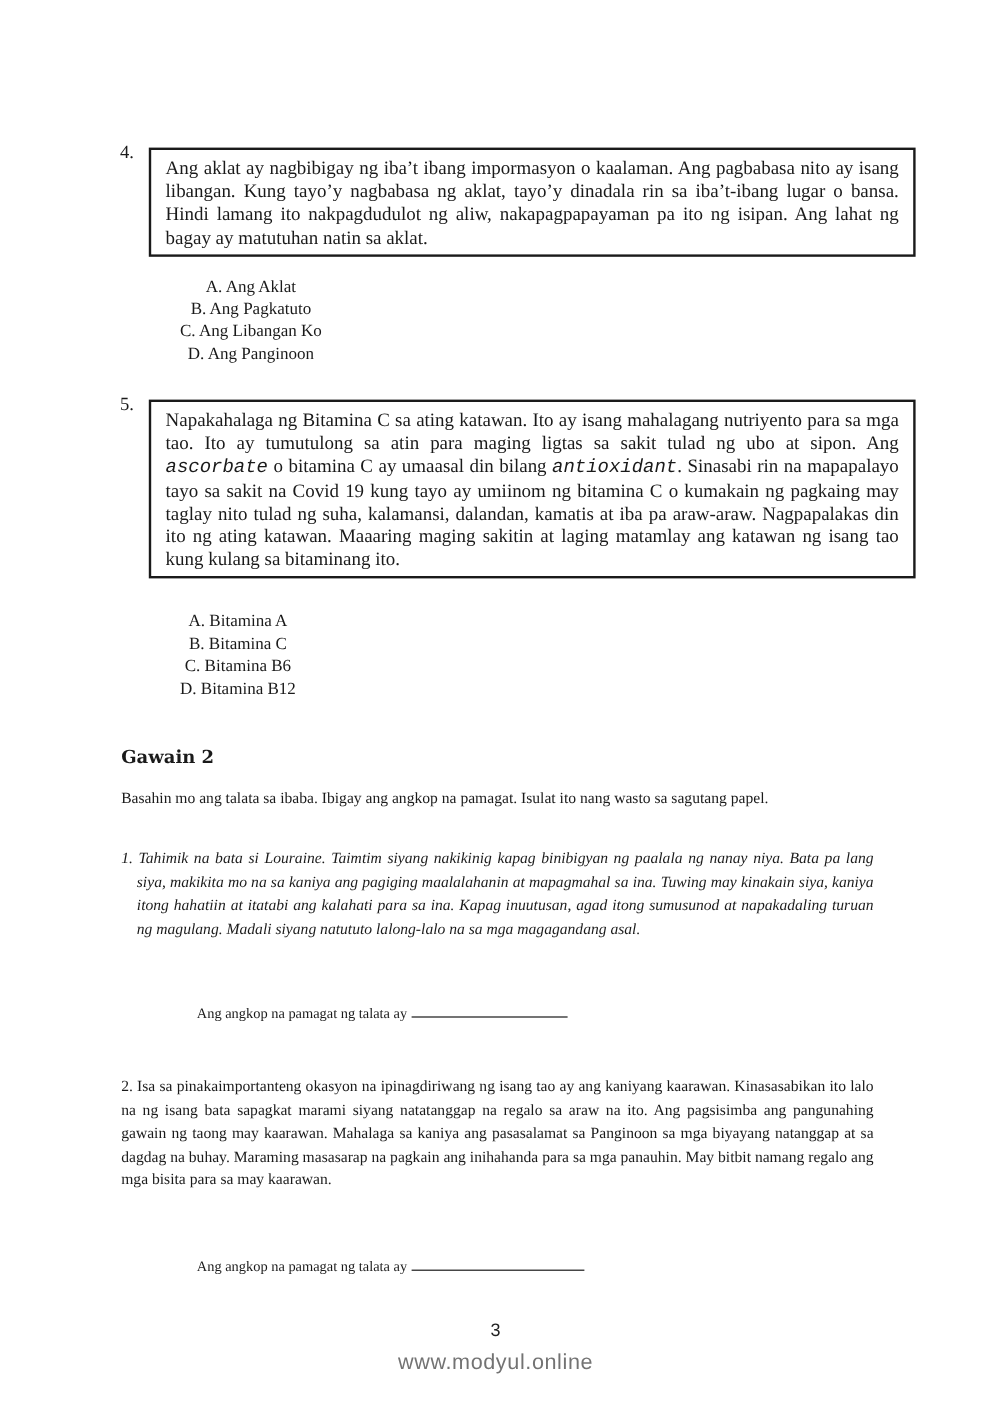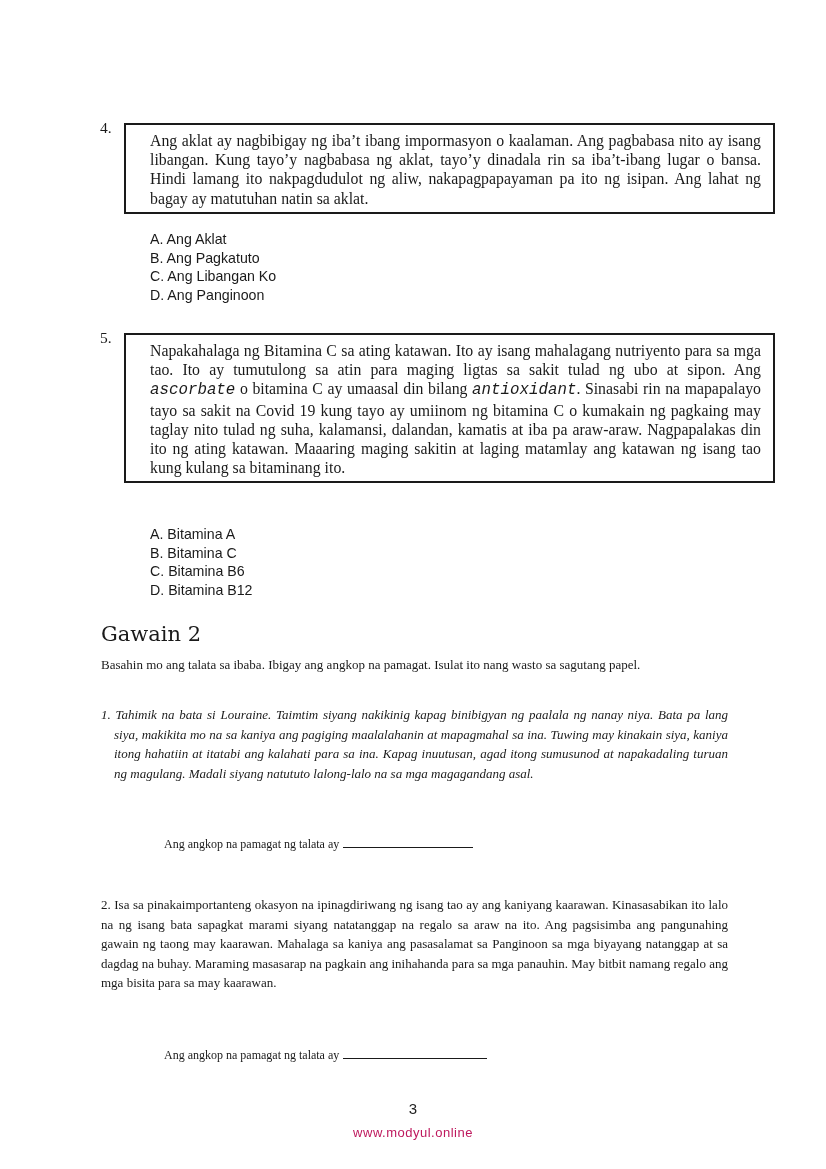--- a/index.html
+++ b/index.html
@@ -2,41 +2,41 @@
 <html><head>
 <meta charset="utf-8">
 <style>
   html, body { margin: 0; padding: 0; background: #ffffff; }
   body { width: 826px; height: 1169px; position: relative; overflow: hidden; color: #1a1a1a; font-family: "Liberation Serif", "DejaVu Serif", serif; }
   .page { position: absolute; left: 0; top: 0; width: 826px; height: 1169px; }
 
   .qnum { position: absolute; left: 100px; font-size: 15.5px; }
   .box {
     position: absolute; left: 124px; width: 611px;
-    border: 2px solid #1a1a1a; padding: 6px 12px 4px 24px;
+    border: 2px solid #1a1a1a; padding: 6px 12px 4px 12px;
     font-size: 15.8px; line-height: 19.2px; text-align: justify;
     text-align-last: left;
   }
   .box span.it { font-style: italic; font-family: Liberation Mono, monospace; }
 
   .choices { position: absolute; left: 150px; font-size: 15.5px; line-height: 18.5px;
-    font-family: Liberation Sans, sans-serif; }
+    font-family: Liberation Serif, serif; text-align: center; }
   .choices div { white-space: nowrap; font-size: 14.2px; }
 
-  .heading { position: absolute; left: 101px; top: 622px; font-weight: normal; font-size: 21px;
+  .heading { position: absolute; left: 101px; top: 622px; font-weight: bold; font-size: 15px;
     font-family: "DejaVu Serif", "Liberation Serif", serif; }
 
   .para { position: absolute; left: 101px; width: 627px; font-size: 13px; line-height: 19.6px; text-align: justify; text-align-last: left; }
   .para.hang { padding-left: 13px; text-indent: -13px; width: 614px; font-style: italic; }
 
   .answer { position: absolute; left: 164px; font-size: 12px; white-space: nowrap; }
   .answer .blank { display: inline-block; border-bottom: 1px solid #1a1a1a; vertical-align: baseline; height: 14px; margin-left: 4px; }
 
   .pagenum { position: absolute; left: 0; width: 826px; top: 1100px; text-align: center; font-size: 15px; font-family: "Liberation Sans", sans-serif; color: #222; }
-  .watermark { position: absolute; left: 0; width: 826px; top: 1125px; text-align: center; font-size: 13px; font-family: "Liberation Sans", sans-serif; color: #be185d; letter-spacing: 0.5px; }
+  .watermark { position: absolute; left: 0; width: 826px; top: 1125px; text-align: center; font-size: 18px; font-family: "Liberation Sans", sans-serif; color: #737373; letter-spacing: 0.5px; }
 </style>
 </head>
 <body>
 
 <div class="page">
 
   <div class="qnum" style="top:119px;">4.</div>
   <div class="box" style="top:123px;">
     <span>Ang aklat ay nagbibigay ng iba’t ibang impormasyon o kaalaman. Ang pagbabasa nito ay isang libangan. Kung tayo’y nagbabasa ng aklat, tayo’y dinadala rin sa iba’t-ibang lugar o bansa. Hindi lamang ito nakpagdudulot ng aliw, nakapagpapayaman pa ito ng isipan. Ang lahat ng bagay ay matutuhan natin sa aklat.</span>
   </div>
@@ -44,21 +44,21 @@
     <div>A. Ang Aklat</div>
     <div>B. Ang Pagkatuto</div>
     <div>C. Ang Libangan Ko</div>
     <div>D. Ang Panginoon</div>
   </div>
 
   <div class="qnum" style="top:329px;">5.</div>
   <div class="box" style="top:333px;">
     <span>Napakahalaga ng Bitamina C sa ating katawan. Ito ay isang mahalagang nutriyento para sa mga tao. Ito ay tumutulong sa atin para maging ligtas sa sakit tulad ng ubo at sipon. Ang </span><span class="it">ascorbate</span><span> o bitamina C ay umaasal din bilang </span><span class="it">antioxidant</span><span>. Sinasabi rin na mapapalayo tayo sa sakit na Covid 19 kung tayo ay umiinom ng bitamina C o kumakain ng pagkaing may taglay nito tulad ng suha, kalamansi, dalandan, kamatis at iba pa araw-araw. Nagpapalakas din ito ng ating katawan. Maaaring maging sakitin at laging matamlay ang katawan ng isang tao kung kulang sa bitaminang ito.</span>
   </div>
-  <div class="choices" style="top:509px;margin-top:16px;">
+  <div class="choices" style="top:509px;">
     <div>A. Bitamina A</div>
     <div>B. Bitamina C</div>
     <div>C. Bitamina B6</div>
     <div>D. Bitamina B12</div>
   </div>
 
   <div class="heading">Gawain 2</div>
   <div class="para" style="top:655px;">Basahin mo ang talata sa ibaba. Ibigay ang angkop na pamagat. Isulat ito nang wasto sa sagutang papel.</div>
 
   <div class="para hang" style="top:705px;">1. Tahimik na bata si Louraine.  Taimtim siyang nakikinig kapag binibigyan ng paalala ng nanay niya. Bata pa lang siya, makikita mo na sa kaniya ang pagiging maalalahanin at mapagmahal sa ina. Tuwing may kinakain siya, kaniya itong hahatiin at itatabi ang kalahati para sa ina. Kapag inuutusan, agad itong sumusunod at napakadaling turuan ng magulang.  Madali siyang natututo lalong-lalo na sa mga magagandang asal.</div>

